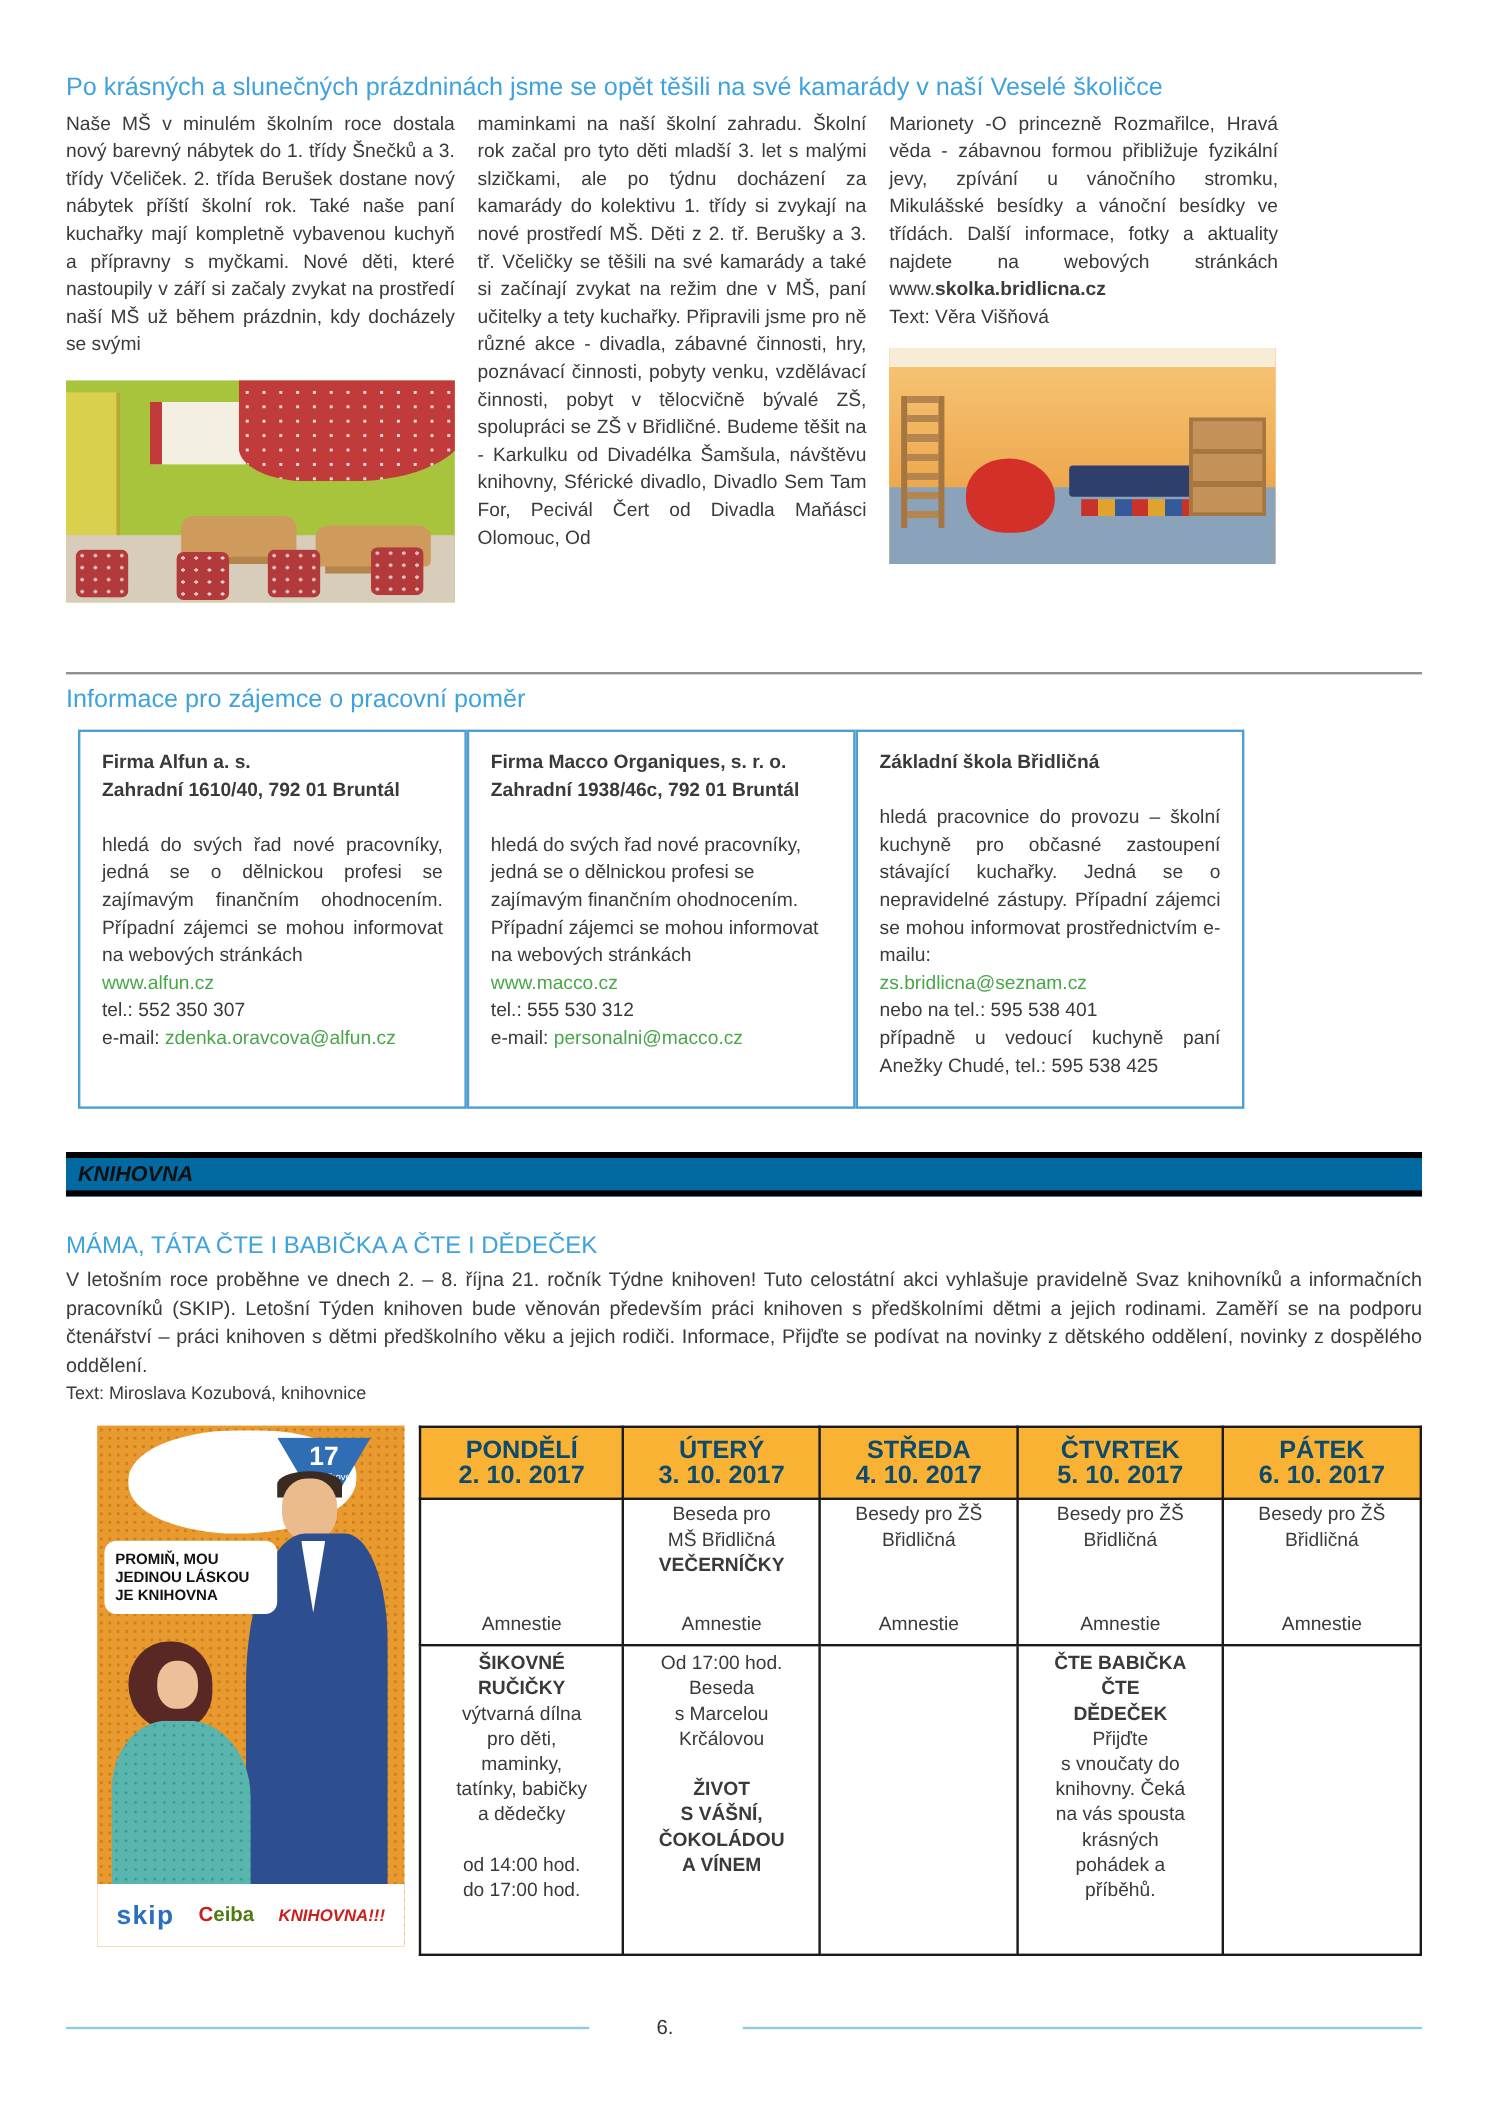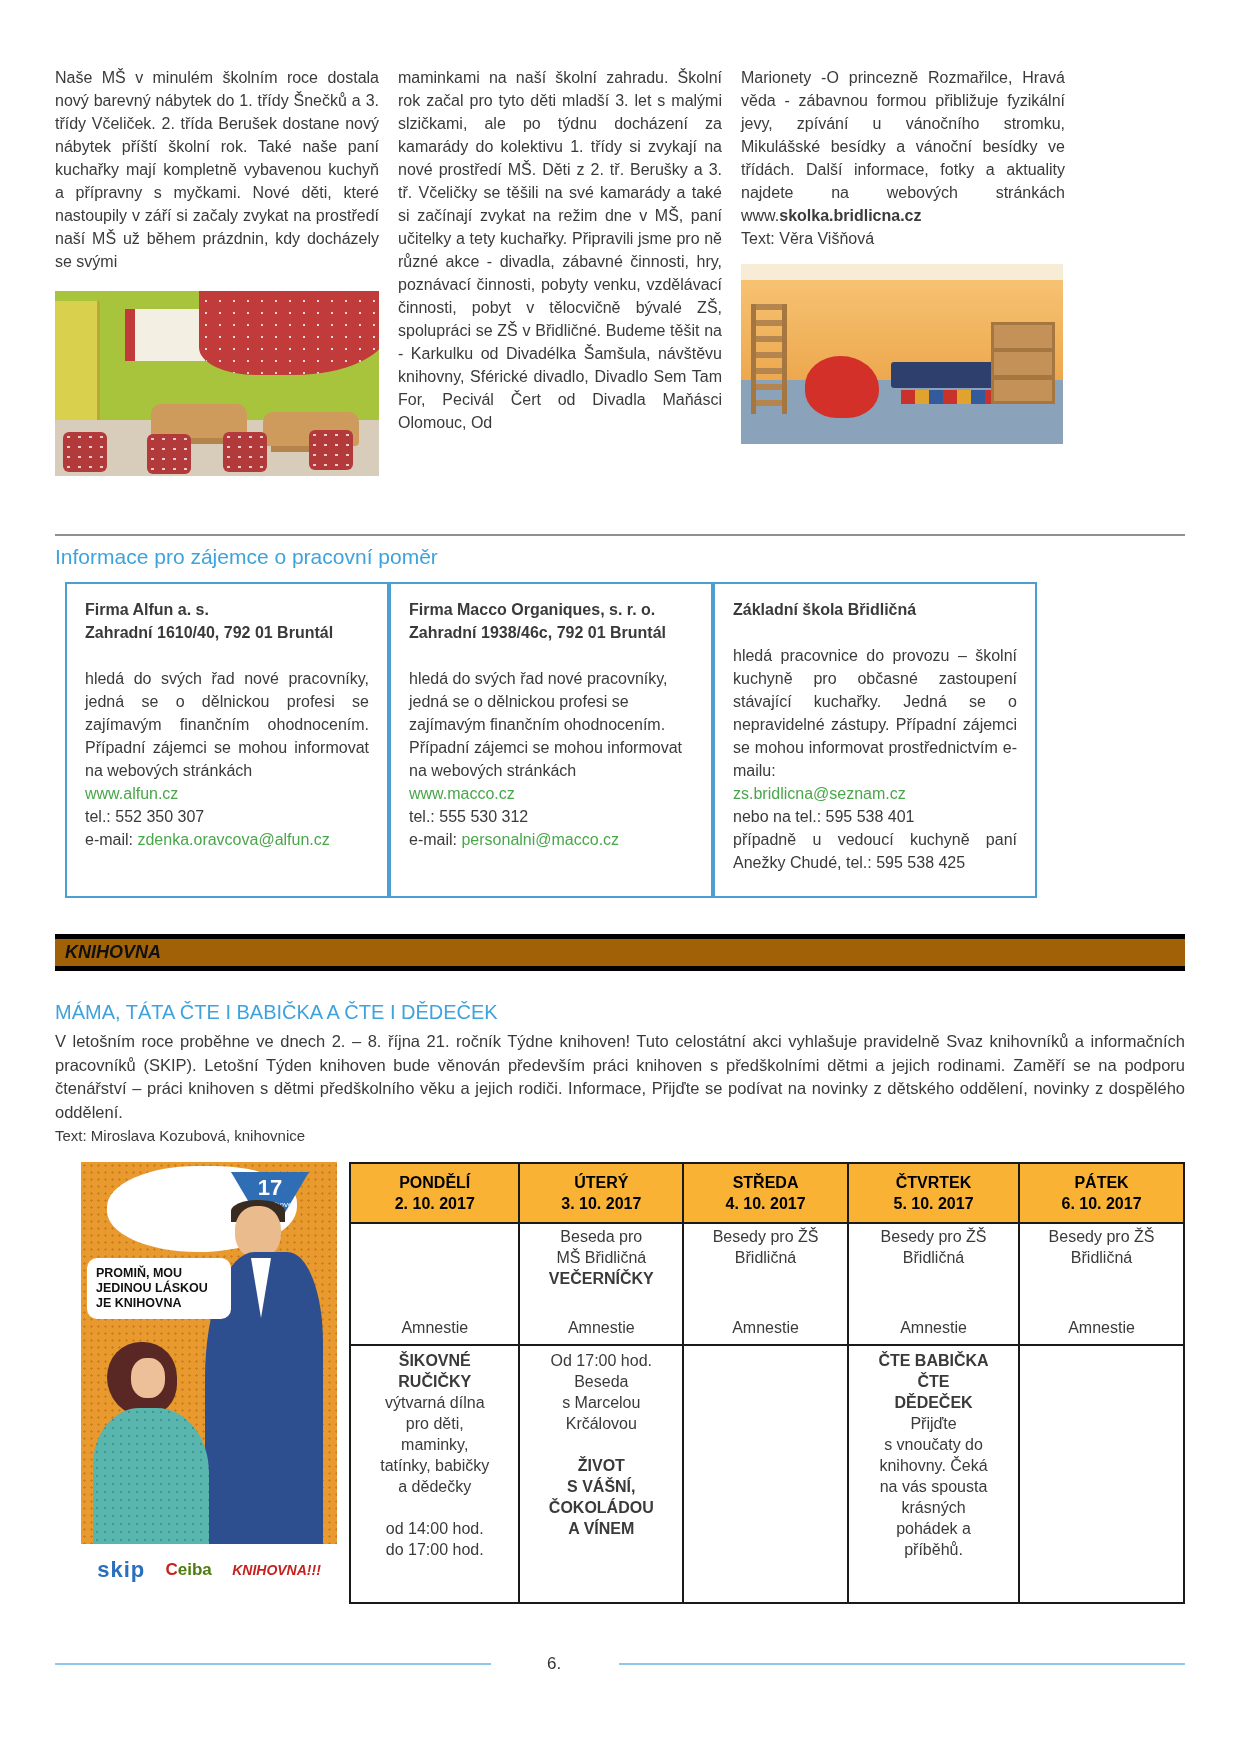--- a/index.html
+++ b/index.html
@@ -38,21 +38,21 @@
   .jobs-title{margin:0 0 12px 0;}
   .jobboxes{display:flex;margin-left:10px;width:995px;}
   .jobbox{box-sizing:border-box;flex:0 0 324px;height:316px;border:2px solid #4d9fd2;
           padding:14px 18px;font-size:16px;line-height:23px;overflow:hidden;}
   .jobbox .jb-head{font-weight:bold;}
   .jobbox .gap{height:23px;}
   .jobbox p{margin:0;}
   .just{text-align:justify;}
   .link{color:#4aa64a;text-decoration:none;cursor:pointer;}
   
-  .banner{margin-top:36px;width:1130px;box-sizing:border-box;background:#a16207;
+  .banner{margin-top:36px;width:1130px;box-sizing:border-box;background:#0369a1;
           border-top:5px solid #000;border-bottom:5px solid #000;
           padding:3px 10px;font-size:18px;font-weight:bold;font-style:italic;color:#101010;}
   .lib-title{margin-top:28px;font-size:20px;}
   .intro{width:1130px;margin:5px 0 0 0;font-size:16.5px;line-height:23.5px;text-align:justify;}
   .lib-credit{margin-top:1px;font-size:15px;line-height:22px;}
   
   .bottom{display:flex;gap:12px;margin-top:10px;padding-left:26px;}
   
   .poster{position:relative;flex:0 0 256px;height:434px;background:#e89a2e;overflow:hidden;
           background-image:radial-gradient(#cf7f1d 1.3px,transparent 1.4px);background-size:7px 7px;}
@@ -76,38 +76,39 @@
   .p-bubble:after{content:"";position:absolute;right:-10px;top:30px;border:10px solid transparent;border-left-color:#fff;}
   .p-strip{position:absolute;left:0;bottom:0;width:100%;height:52px;background:#fff;
            display:flex;align-items:center;justify-content:space-around;padding:0 6px;box-sizing:border-box;}
   .p-skip{color:#2a6fbd;font-size:22px;font-weight:bold;letter-spacing:1px;}
   .p-ceiba{color:#4d7c0f;font-size:17px;font-weight:bold;}
   .p-ceiba::first-letter{color:#c8201d;}
   .p-knih{color:#c8201d;font-size:14px;font-weight:bold;font-style:italic;}
   
   .sched{border-collapse:collapse;flex:1;table-layout:fixed;height:432px;}
   .sched th,.sched td{border:2px solid #1a1a1a;padding:2px 5px;font-size:16px;line-height:21px;text-align:center;vertical-align:top;}
-  .sched th{background:#f9b233;color:#000000;font-size:16px;font-weight:bold;height:54px;vertical-align:middle;}
+  .sched th{background:#f9b233;color:#0c4a6e;font-size:21px;font-weight:bold;height:54px;vertical-align:middle;}
   .r1 td{height:116px;}
   .r2 td{height:250px;padding-top:4px;}
   .cellv{display:flex;flex-direction:column;height:100%;}
   .ctop{flex:1;}
   .cbot{padding-bottom:4px;}
   .bld{font-weight:bold;}
   
   .footer{display:flex;align-items:center;margin-top:50px;width:1130px;}
   .fline{height:2px;background:#8fc9e9;}
   .fl1{width:436px;} .fl2{flex:1;}
   .fnum{margin:0 58px 0 56px;font-size:17px;color:#333;}
 </style>
 </head>
 <body>
 
 <div class="page">
 
+  <h1 class="h-blue">Po krásných a slunečných prázdninách jsme se opět těšili na své kamarády v naší Veselé školičce</h1>
 
   <div class="cols">
     <div class="col">
       <p>Naše MŠ v minulém školním roce dostala nový barevný nábytek do 1. třídy Šnečků a 3. třídy Včeliček. 2. třída Berušek dostane nový nábytek příští školní rok. Také naše paní kuchařky mají kompletně vybavenou kuchyň a přípravny s myčkami. Nové děti, které nastoupily v září si začaly zvykat na prostředí naší MŠ už během prázdnin, kdy docházely se svými</p>
       <div class="photo photo1">
         <div class="ph1-cab"></div>
         <div class="ph1-window"></div>
         <div class="ph1-canopy"></div>
         <div class="ph1-floor"></div>
         <div class="ph1-table t1"></div>

